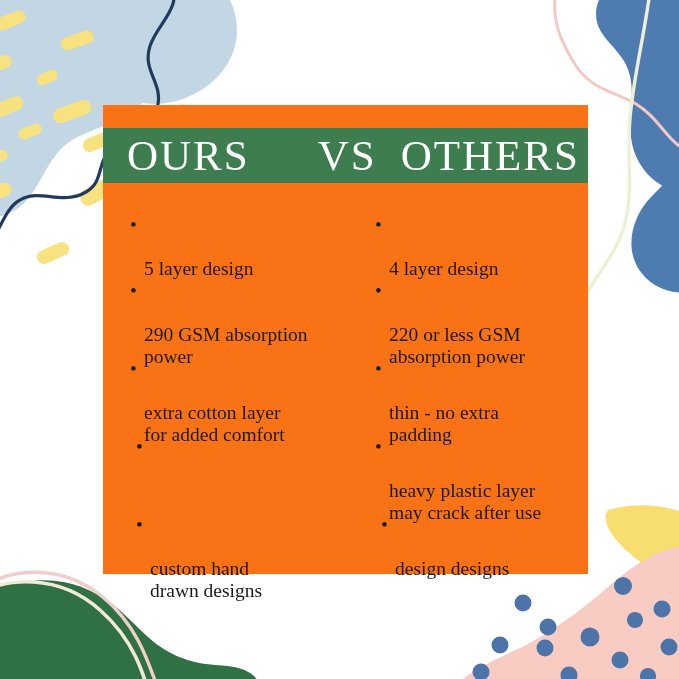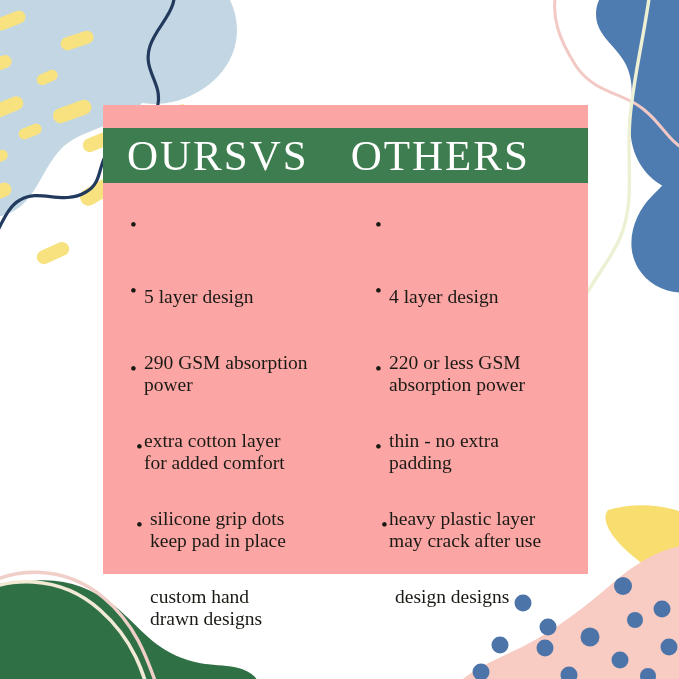--- a/index.html
+++ b/index.html
@@ -22,21 +22,21 @@
     height: 679px;
     z-index: 1;
   }
 
   #comparison-card {
     position: absolute;
     left: 103px;
     top: 105px;
     width: 485px;
     height: 469px;
-    background: #fca5a5;
+    background: #f97316;
     z-index: 2;
   }
 
   #card-header {
     position: absolute;
     left: 0;
     top: 23px;
     width: 485px;
     height: 55px;
     background: #3d7d4f;
@@ -48,22 +48,22 @@
     color: #ffffff;
     font-family: "Liberation Serif", "DejaVu Serif", serif;
     font-size: 43px;
     font-weight: 400;
     letter-spacing: 2px;
     line-height: 1;
     white-space: pre;
   }
 
   #header-ours   { margin-left: 24px; }
-  #header-vs     { }
-  #header-others { margin-left: 42px; }
+  #header-vs     { margin-left: 68px; }
+  #header-others { margin-left: 24px; }
 
   #card-columns {
     position: absolute;
     left: 0;
     top: 78px;
     width: 485px;
     height: 391px;
   }
 
   .column {
@@ -92,21 +92,20 @@
   .feature-item .bullet {
     position: absolute;
     left: 0;
     top: 0;
     font-size: 19.5px;
     line-height: 22px;
   }
   .feature-item .item-text {
     display: block;
     margin-left: 14px;
-    margin-top: 28px;
   }
 
   
   #ours-item-0 { position:absolute; left: 27px; top: 31px; width: 235px; }
   #ours-item-1 { position:absolute; left: 27px; top: 97px; width: 235px; }
   #ours-item-2 { position:absolute; left: 27px; top: 175px; width: 235px; }
   #ours-item-3 { position:absolute; left: 33px; top: 253px; width: 230px; }
   #ours-item-4 { position:absolute; left: 33px; top: 331px; width: 230px; }
 
   
@@ -220,22 +219,20 @@
           <span class="item-text">290 GSM absorption
 power</span>
         </li>
         <li class="feature-item" id="ours-item-2">
           <span class="bullet">•</span>
           <span class="item-text">extra cotton layer
 for added comfort</span>
         </li>
         <li class="feature-item" id="ours-item-3">
           <span class="bullet">•</span>
-          <span class="item-text">silicone grip dots
-keep pad in place</span>
         </li>
         <li class="feature-item" id="ours-item-4">
           <span class="bullet">•</span>
           <span class="item-text">custom hand
 drawn designs</span>
         </li>
       </ul>
     </div>
 
     <div class="column" id="column-others">

